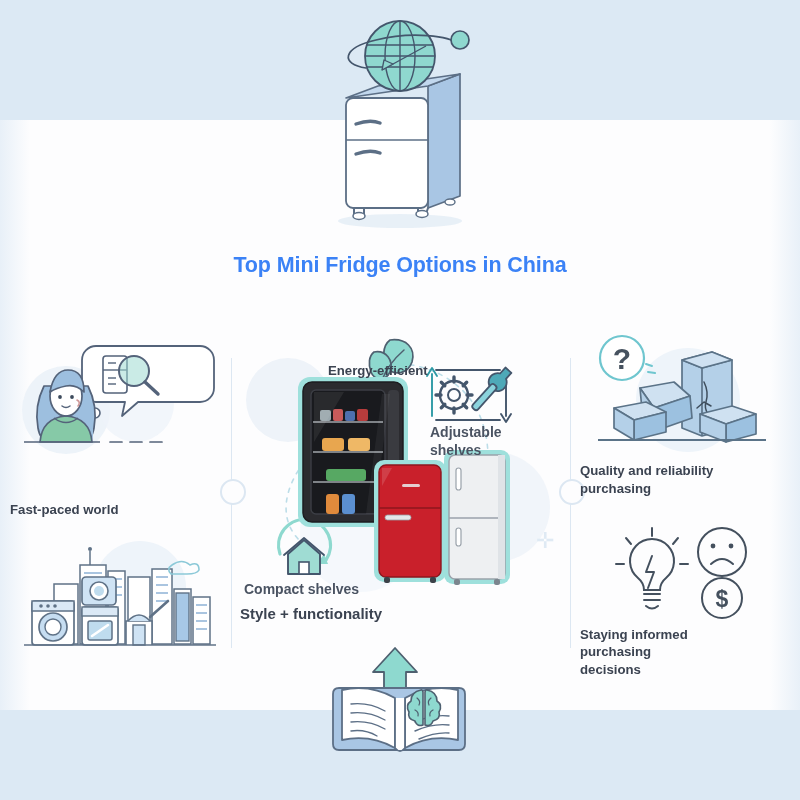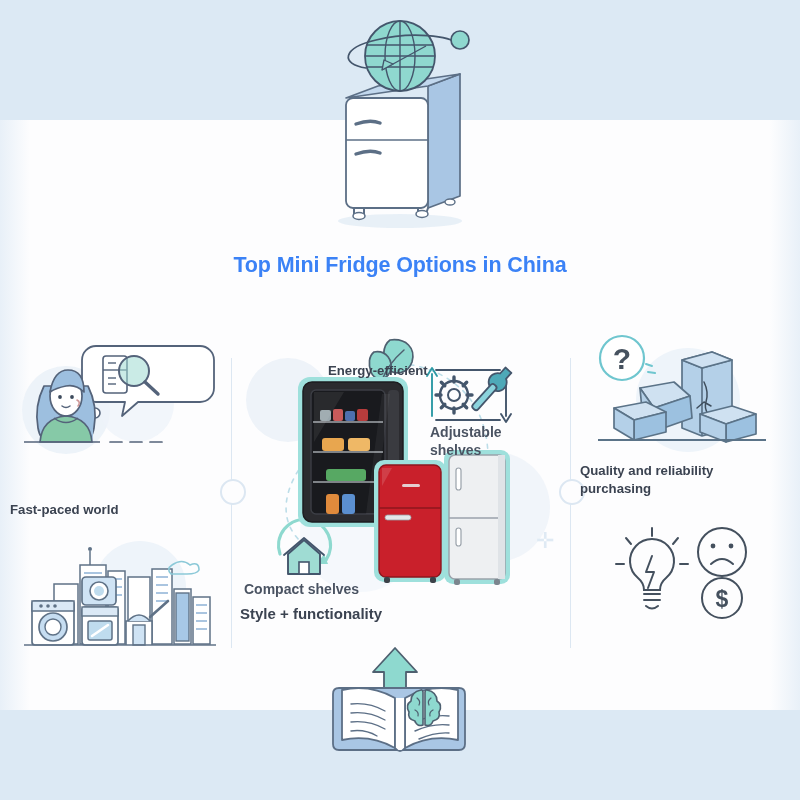--- a/index.html
+++ b/index.html
@@ -419,20 +419,25 @@
           <path d="M131 44 q11 -10 22 0" stroke="#44505e" stroke-width="2" fill="none" stroke-linecap="round"></path>
         </g>
 
         <g>
           <circle cx="142" cy="78" r="20" fill="none" stroke="#44505e" stroke-width="2"></circle>
           <text x="142" y="87" text-anchor="middle" font-family="Liberation Sans, sans-serif" font-size="23" font-weight="bold" fill="#44505e">$</text>
         </g>
       </svg>
     </div>
 
+    <div class="cap" style="margin-top:6px;line-height:1.35;">
+      <div>Staying informed</div>
+      <div>purchasing</div>
+      <div>decisions</div>
+    </div>
   </div>
 
   <div style="position:absolute;left:305px;top:640px;width:195px;height:130px;">
     <svg width="195" height="130" viewBox="0 0 195 130">
 
       <g>
         <path d="M90 8 L112 32 L101 32 L101 48 L79 48 L79 32 L68 32 Z" fill="#8ed9cf" stroke="#4e6070" stroke-width="1.8" stroke-linejoin="round"></path>
       </g>
 
       <g>

